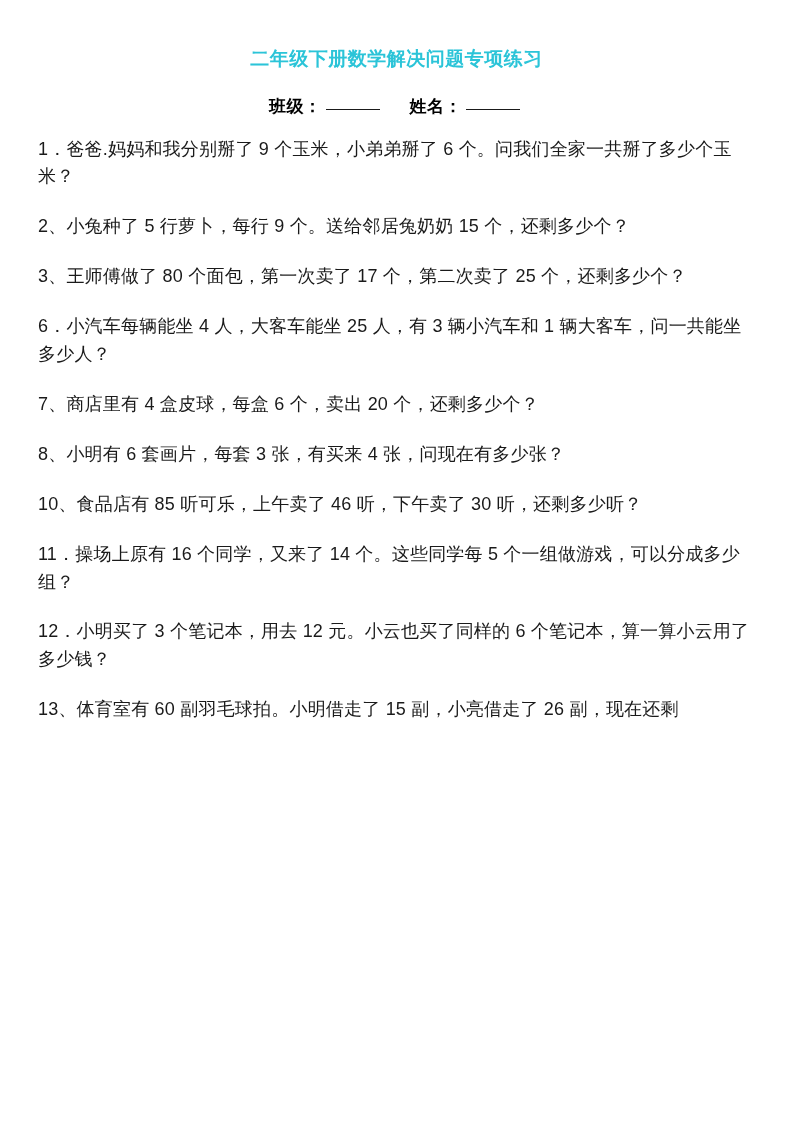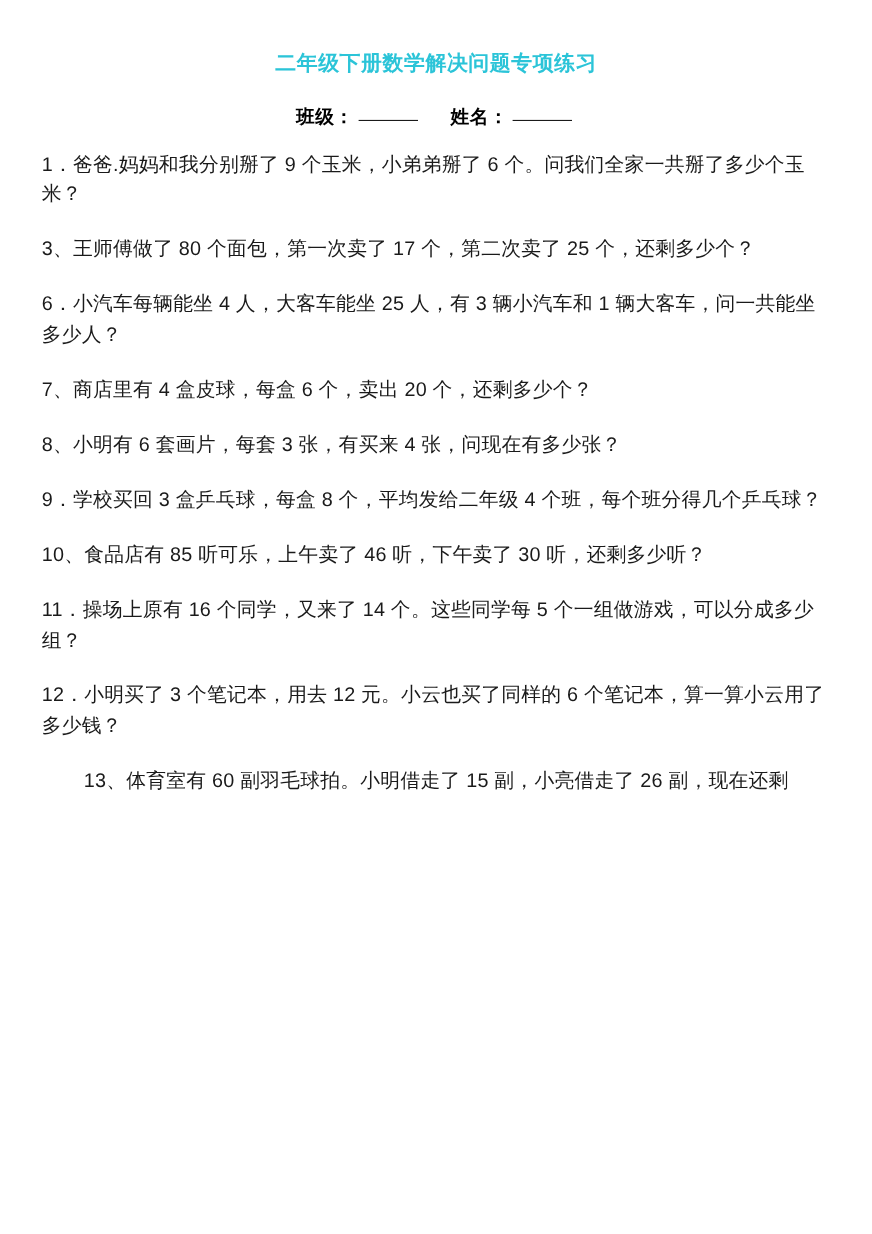--- a/index.html
+++ b/index.html
@@ -56,40 +56,39 @@
   .problem {
     font-size: 18px;
     line-height: 1.55;
     margin-bottom: 22px;
     text-align: left;
     word-break: break-all;
     letter-spacing: 0.2px;
   }
   .problem:last-child {
     margin-bottom: 0;
-    text-align: center;
   }
 </style>
 </head>
 <body>
 
 <div class="page">
 
   <h1 class="doc-title">二年级下册数学解决问题专项练习</h1>
 
   <div class="subheader">
     <span>班级：</span><span class="blank"></span><span class="gap"></span><span>姓名：</span><span class="blank"></span>
   </div>
 
   <div class="problems">
     <p class="problem">1．爸爸.妈妈和我分别掰了 9 个玉米，小弟弟掰了 6 个。问我们全家一共掰了多少个玉米？</p>
+    <p class="problem">2、小兔种了 5 行萝卜，每行 9 个。送给邻居兔奶奶 15 个，还剩多少个？</p>
     <p class="problem">3、王师傅做了 80 个面包，第一次卖了 17 个，第二次卖了 25 个，还剩多少个？</p>
     <p class="problem">6．小汽车每辆能坐 4 人，大客车能坐 25 人，有 3 辆小汽车和 1 辆大客车，问一共能坐多少人？</p>
     <p class="problem">7、商店里有 4 盒皮球，每盒 6 个，卖出 20 个，还剩多少个？</p>
     <p class="problem">8、小明有 6 套画片，每套 3 张，有买来 4 张，问现在有多少张？</p>
-    <p class="problem">9．学校买回 3 盒乒乓球，每盒 8 个，平均发给二年级 4 个班，每个班分得几个乒乓球？</p>
     <p class="problem">10、食品店有 85 听可乐，上午卖了 46 听，下午卖了 30 听，还剩多少听？</p>
     <p class="problem">11．操场上原有 16 个同学，又来了 14 个。这些同学每 5 个一组做游戏，可以分成多少组？</p>
     <p class="problem">12．小明买了 3 个笔记本，用去 12 元。小云也买了同样的 6 个笔记本，算一算小云用了多少钱？</p>
     <p class="problem">13、体育室有 60 副羽毛球拍。小明借走了 15 副，小亮借走了 26 副，现在还剩</p>
   </div>
 
 </div>
 
 </body></html>

